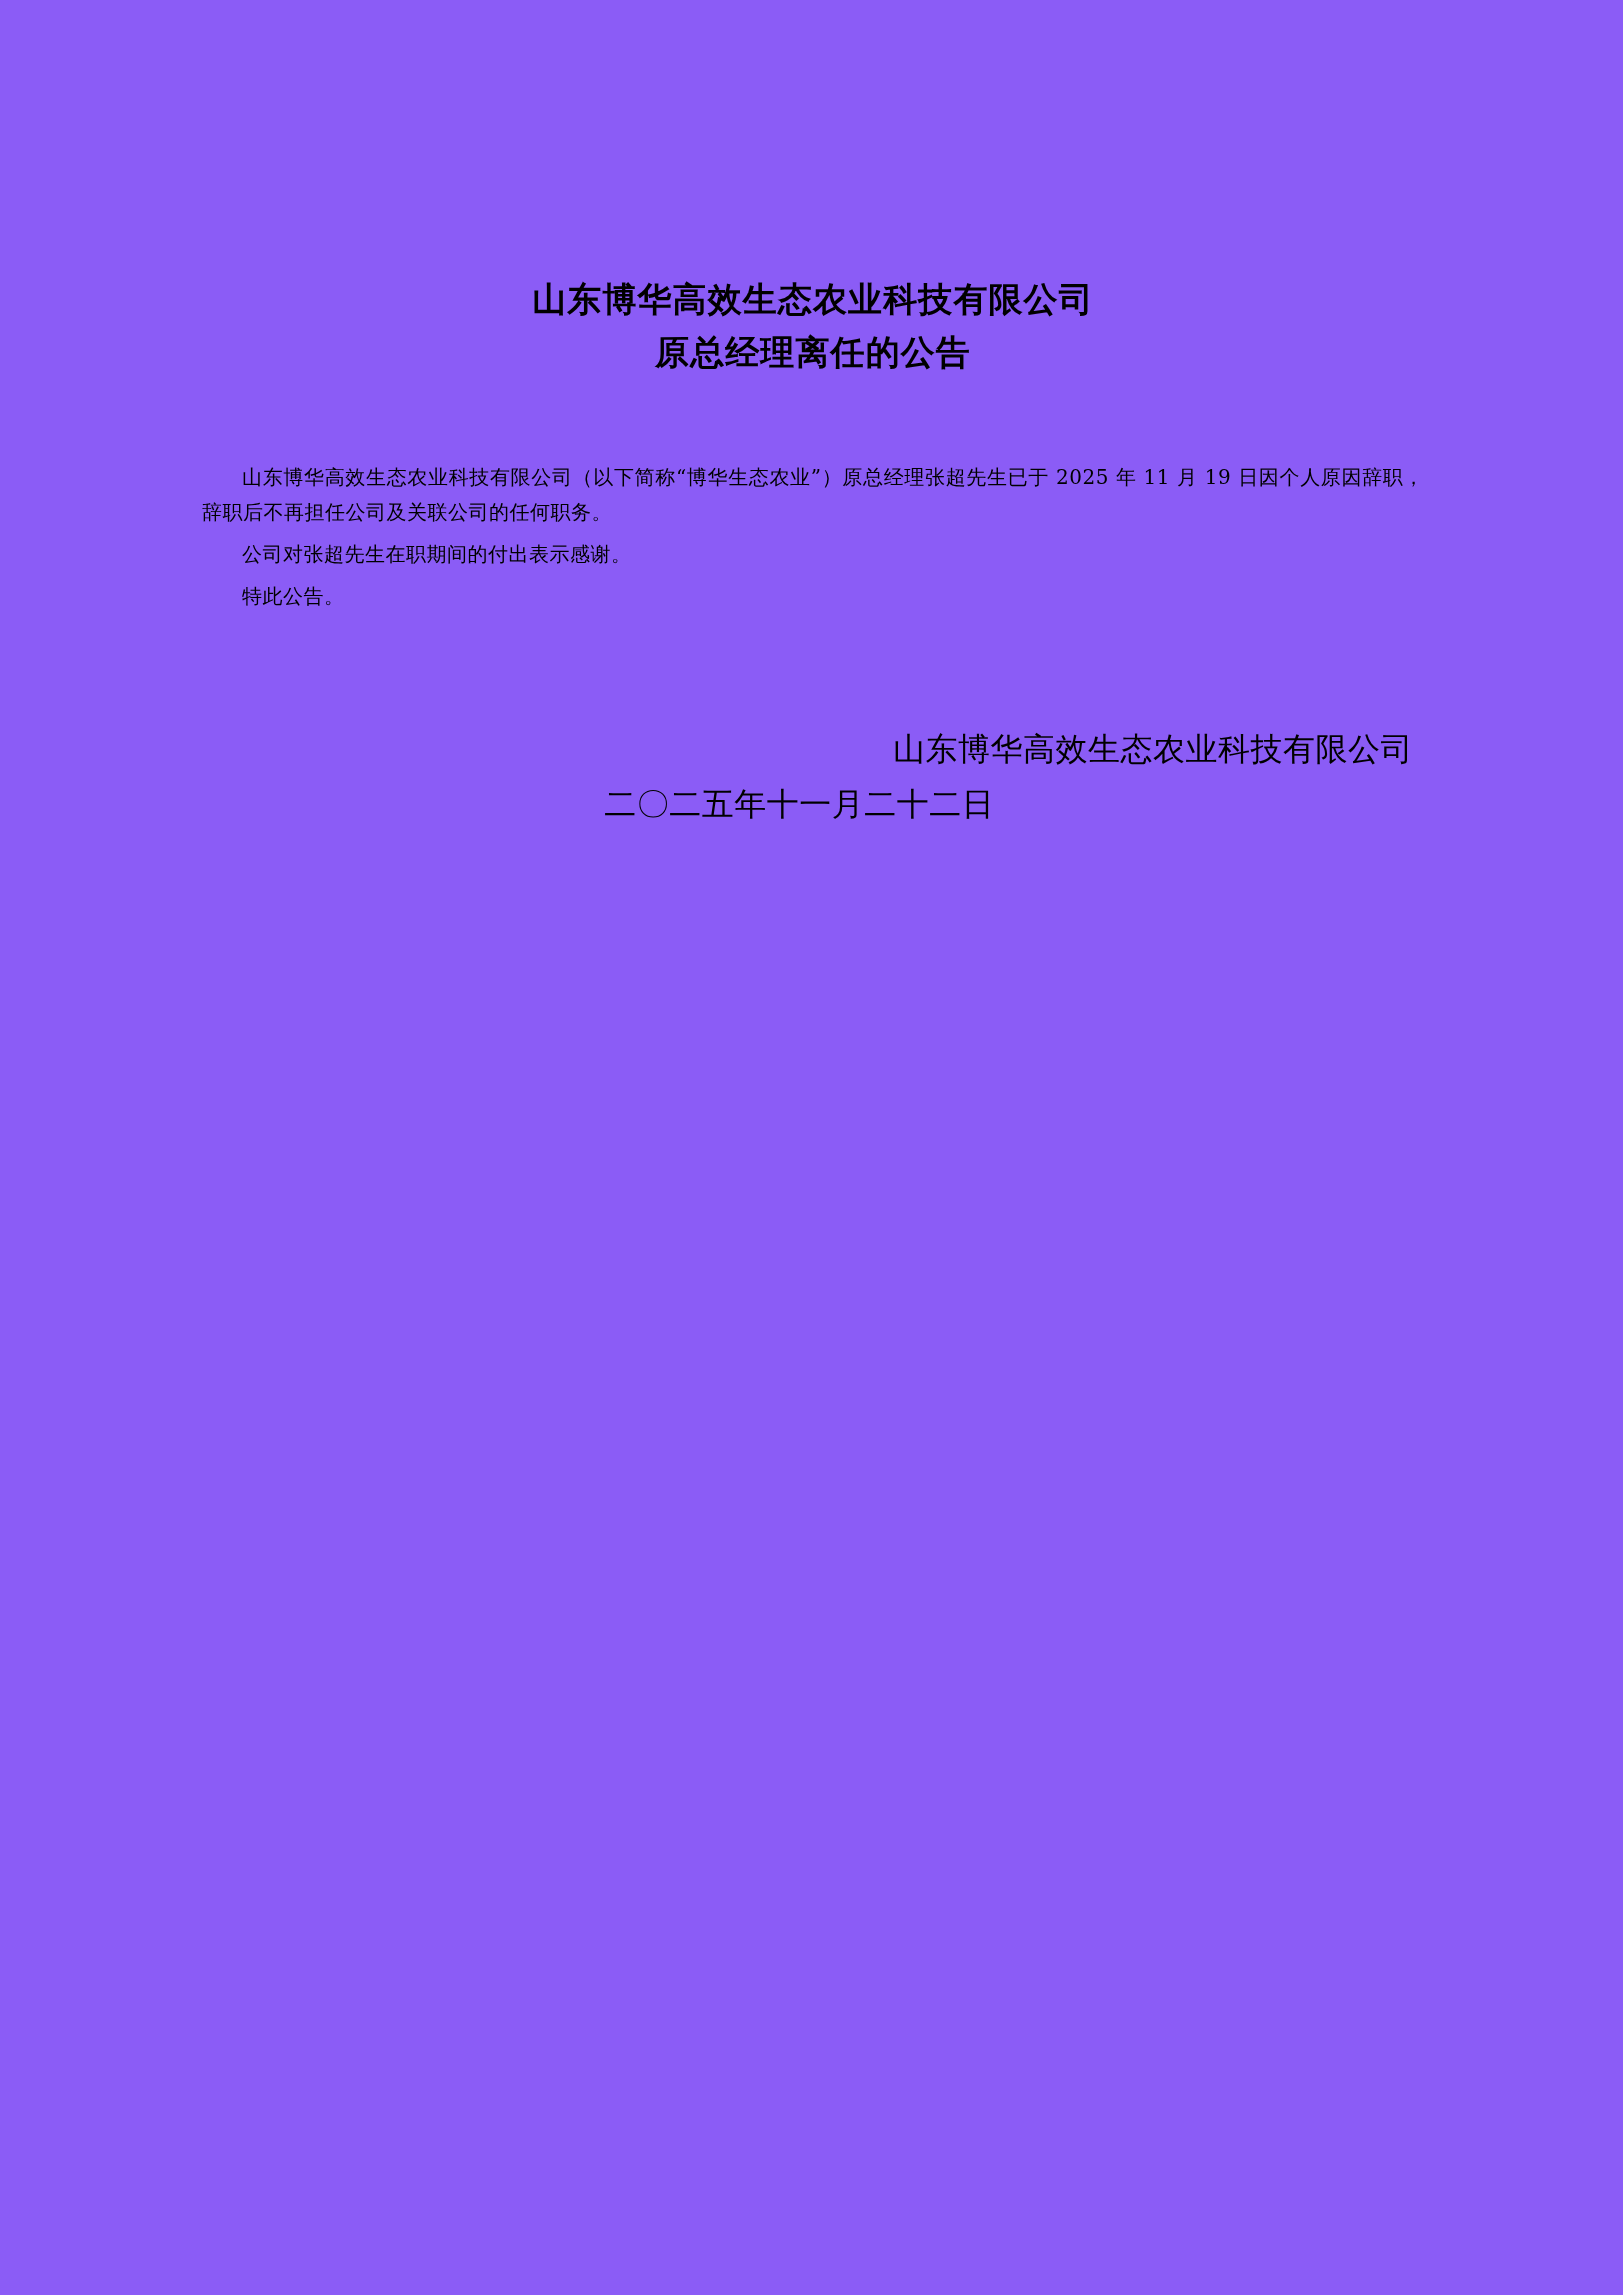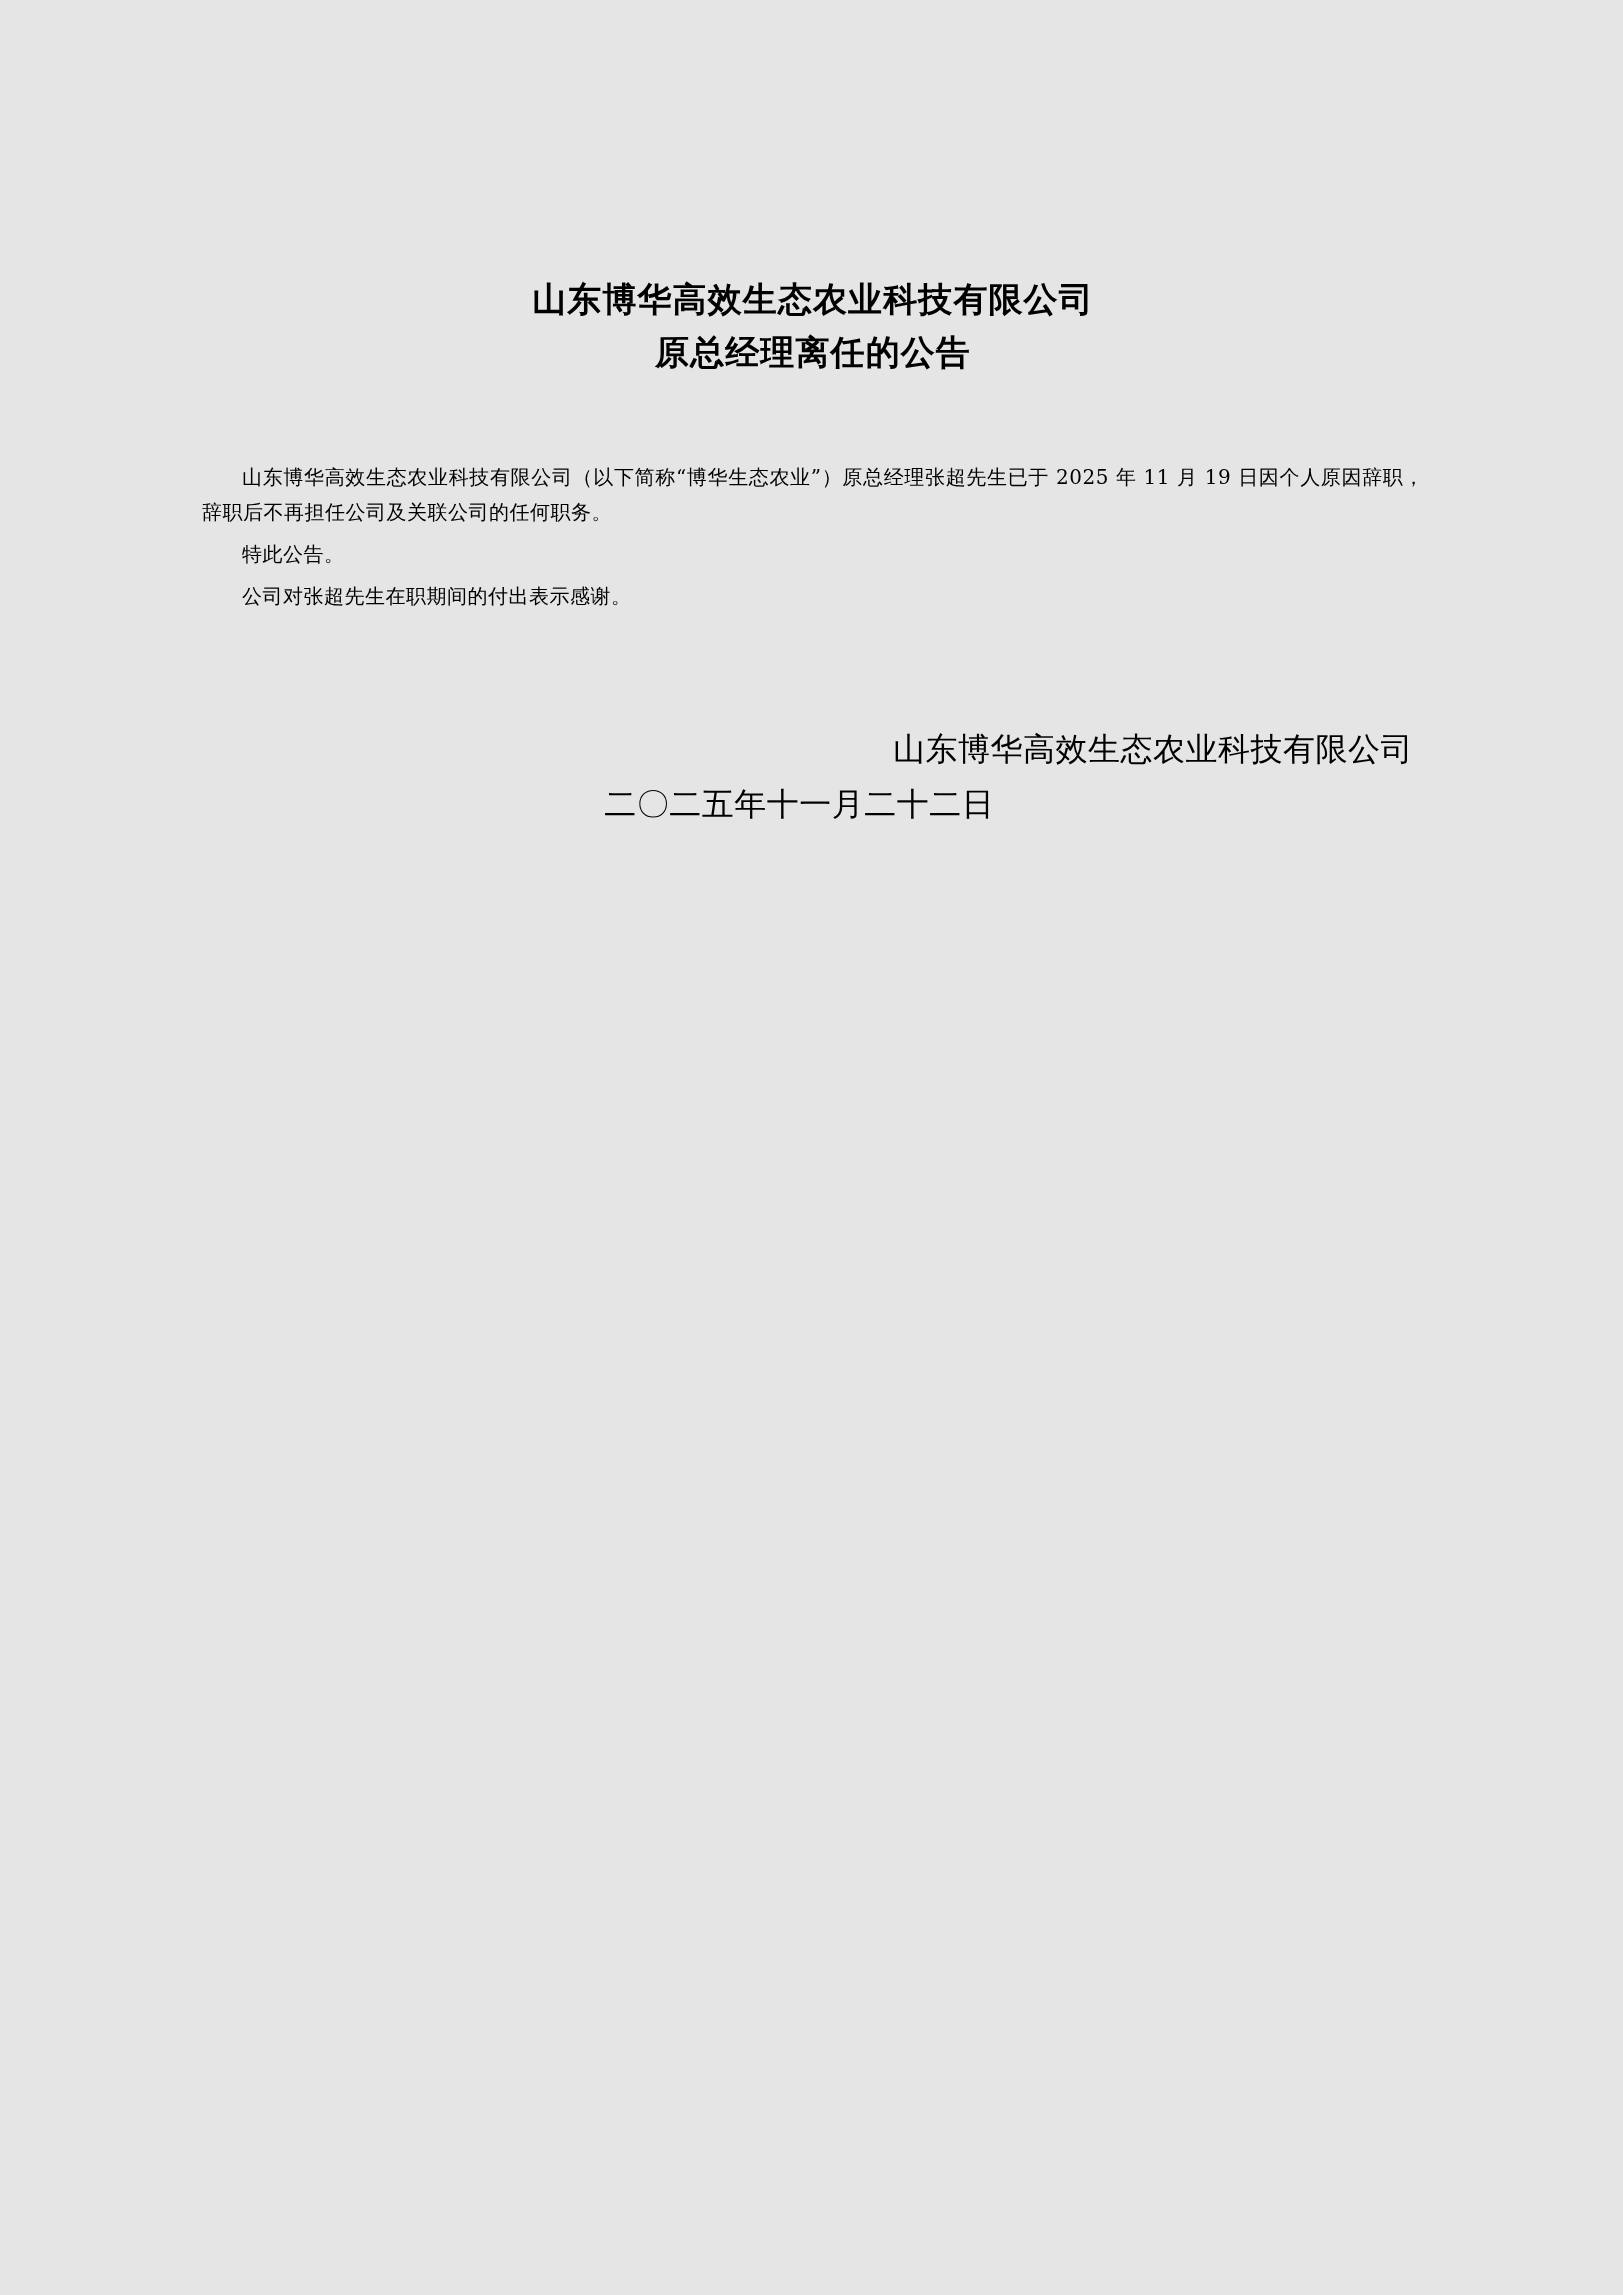--- a/index.html
+++ b/index.html
@@ -13,21 +13,21 @@
     font-family: "DejaVu Serif", "Liberation Serif", serif;
     color: #000000;
     -webkit-font-smoothing: antialiased;
   }
   .page {
     position: relative;
     width: 1623px;
     height: 2295px;
     box-sizing: border-box;
     padding: 1px;
-    background: #e5e5e5;
+    background: #8b5cf6;
   }
   .content {
     position: absolute;
     left: 202px;
     top: 273px;
     width: 1222px;
   }
   .doc-title {
     text-align: center;
     font-size: 34px;
@@ -80,22 +80,22 @@
 
     <div class="doc-title">
       <span class="line">山东博华高效生态农业科技有限公司</span>
       <span class="line">原总经理离任的公告</span>
     </div>
 
     <div class="title-gap"></div>
 
     <div class="body-text">
       <p class="para">山东博华高效生态农业科技有限公司（以下简称“博华生态农业”）原总经理张超先生已于 2025 年 11 月 19 日因个人原因辞职，辞职后不再担任公司及关联公司的任何职务。</p>
+      <p class="para tight">公司对张超先生在职期间的付出表示感谢。</p>
       <p class="para tight">特此公告。</p>
-      <p class="para tight">公司对张超先生在职期间的付出表示感谢。</p>
     </div>
 
     <div class="signature-block">
       <span class="sig-line">山东博华高效生态农业科技有限公司</span>
       <span class="sig-date">二〇二五年十一月二十二日</span>
     </div>
 
   </div>
 
 </div>

